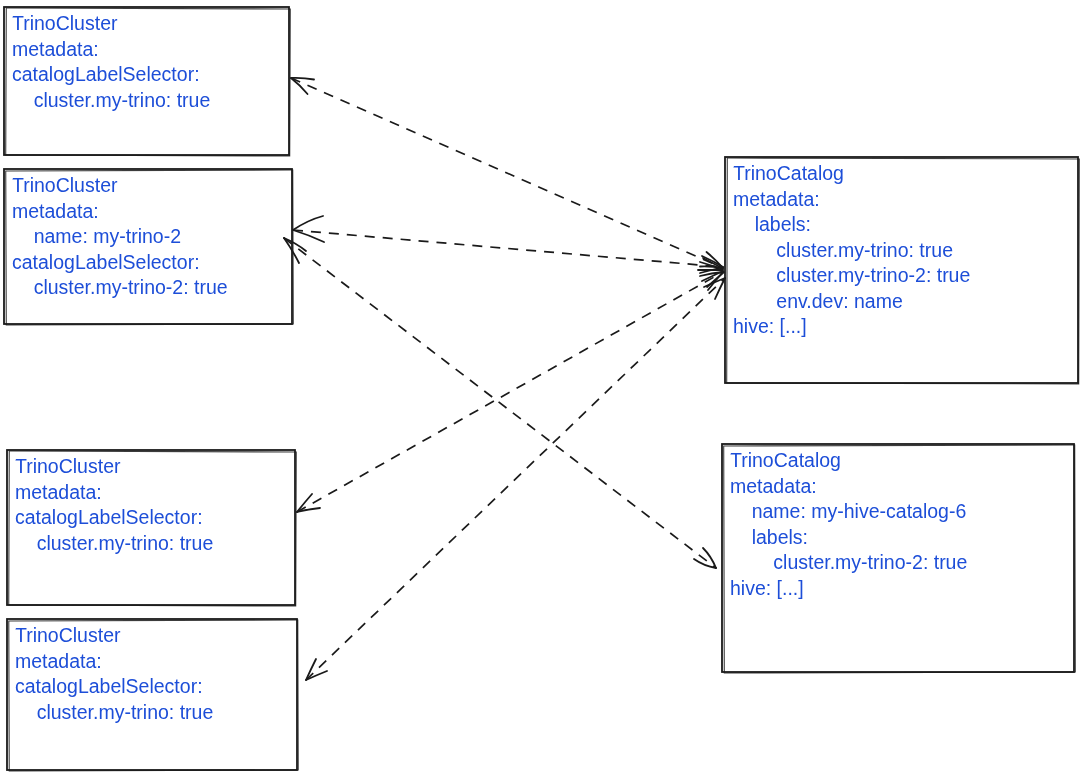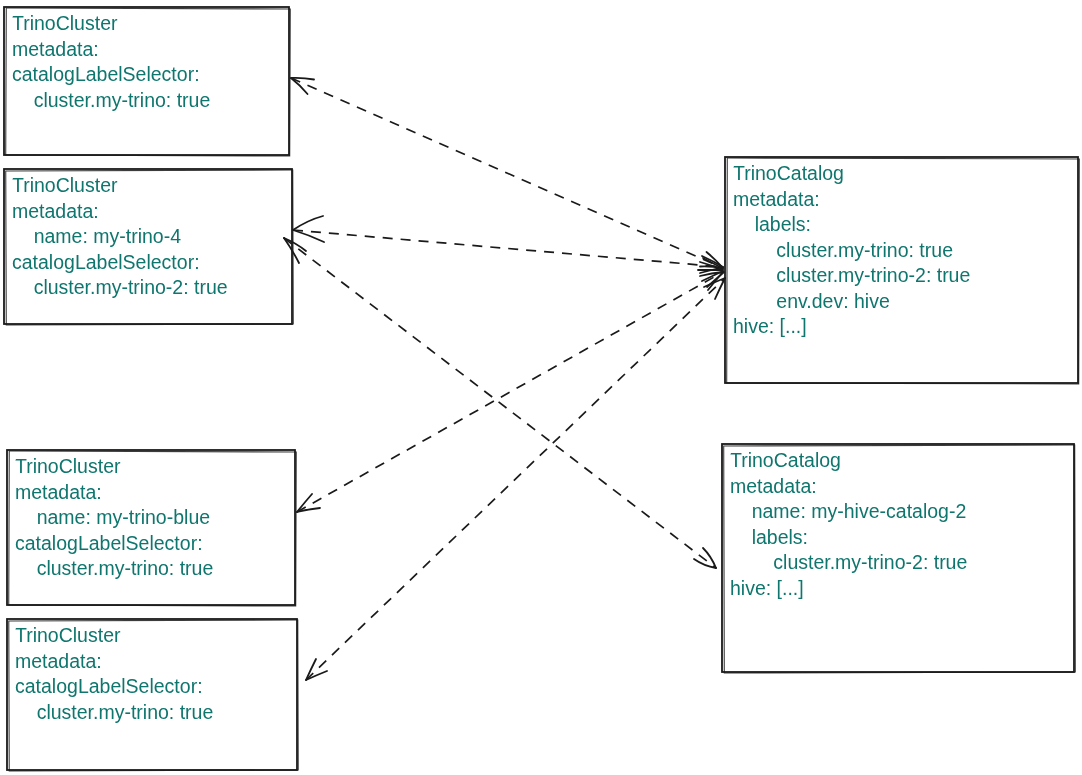--- a/index.html
+++ b/index.html
@@ -18,21 +18,21 @@
     background: #ffffff;
     font-family: "Liberation Sans", sans-serif;
   }
   svg.layer {
     position: absolute;
     left: 0;
     top: 0;
   }
   .node {
     position: absolute;
-    color: #0f766e;
+    color: #1d4ed8;
     font-size: 19.5px;
     line-height: 25.5px;
     padding: 4px 0 0 8px;
     box-sizing: border-box;
     overflow: hidden;
     border-radius: 31px;
   }
   .ln {
     white-space: pre;
   }
@@ -142,52 +142,51 @@
   <div class="node" style="left:4px; top:7px; width:285px; height:148px;">
     <div class="ln">TrinoCluster</div>
     <div class="ln">metadata:</div>
     <div class="ln">catalogLabelSelector:</div>
     <div class="ln">    cluster.my-trino: true</div>
   </div>
 
   <div class="node" style="left:4px; top:169px; width:288px; height:155px;">
     <div class="ln">TrinoCluster</div>
     <div class="ln">metadata:</div>
-    <div class="ln">    name: my-trino-4</div>
+    <div class="ln">    name: my-trino-2</div>
     <div class="ln">catalogLabelSelector:</div>
     <div class="ln">    cluster.my-trino-2: true</div>
   </div>
 
   <div class="node" style="left:7px; top:450px; width:288px; height:155px;">
     <div class="ln">TrinoCluster</div>
     <div class="ln">metadata:</div>
-    <div class="ln">    name: my-trino-blue</div>
     <div class="ln">catalogLabelSelector:</div>
     <div class="ln">    cluster.my-trino: true</div>
   </div>
 
   <div class="node" style="left:7px; top:619px; width:290px; height:151px;">
     <div class="ln">TrinoCluster</div>
     <div class="ln">metadata:</div>
     <div class="ln">catalogLabelSelector:</div>
     <div class="ln">    cluster.my-trino: true</div>
   </div>
 
   <div class="node" style="left:725px; top:157px; width:353px; height:226px;">
     <div class="ln">TrinoCatalog</div>
     <div class="ln">metadata:</div>
     <div class="ln">    labels:</div>
     <div class="ln">        cluster.my-trino: true</div>
     <div class="ln">        cluster.my-trino-2: true</div>
-    <div class="ln">        env.dev: hive</div>
+    <div class="ln">        env.dev: name</div>
     <div class="ln">hive: [...]</div>
   </div>
 
   <div class="node" style="left:722px; top:444px; width:352px; height:228px;">
     <div class="ln">TrinoCatalog</div>
     <div class="ln">metadata:</div>
-    <div class="ln">    name: my-hive-catalog-2</div>
+    <div class="ln">    name: my-hive-catalog-6</div>
     <div class="ln">    labels:</div>
     <div class="ln">        cluster.my-trino-2: true</div>
     <div class="ln">hive: [...]</div>
   </div>
 
 </div>
 
 </body></html>

